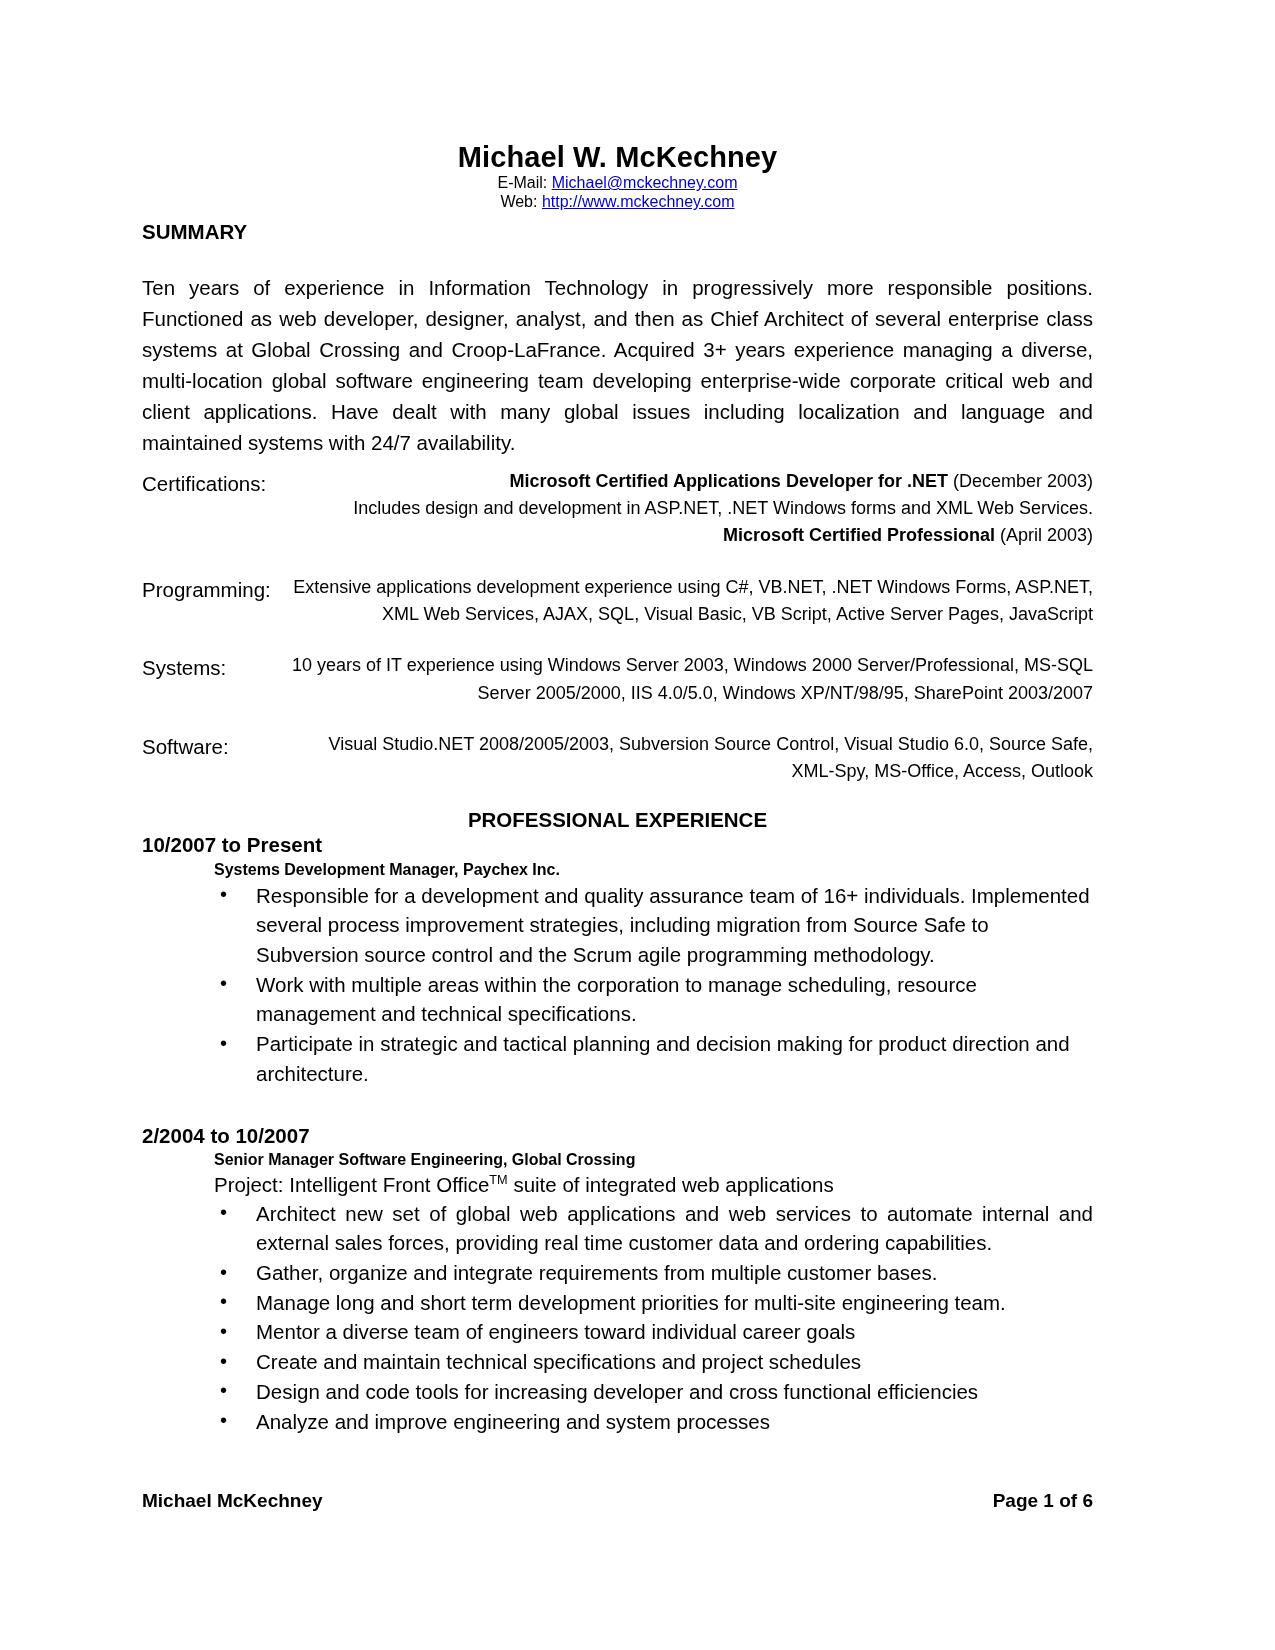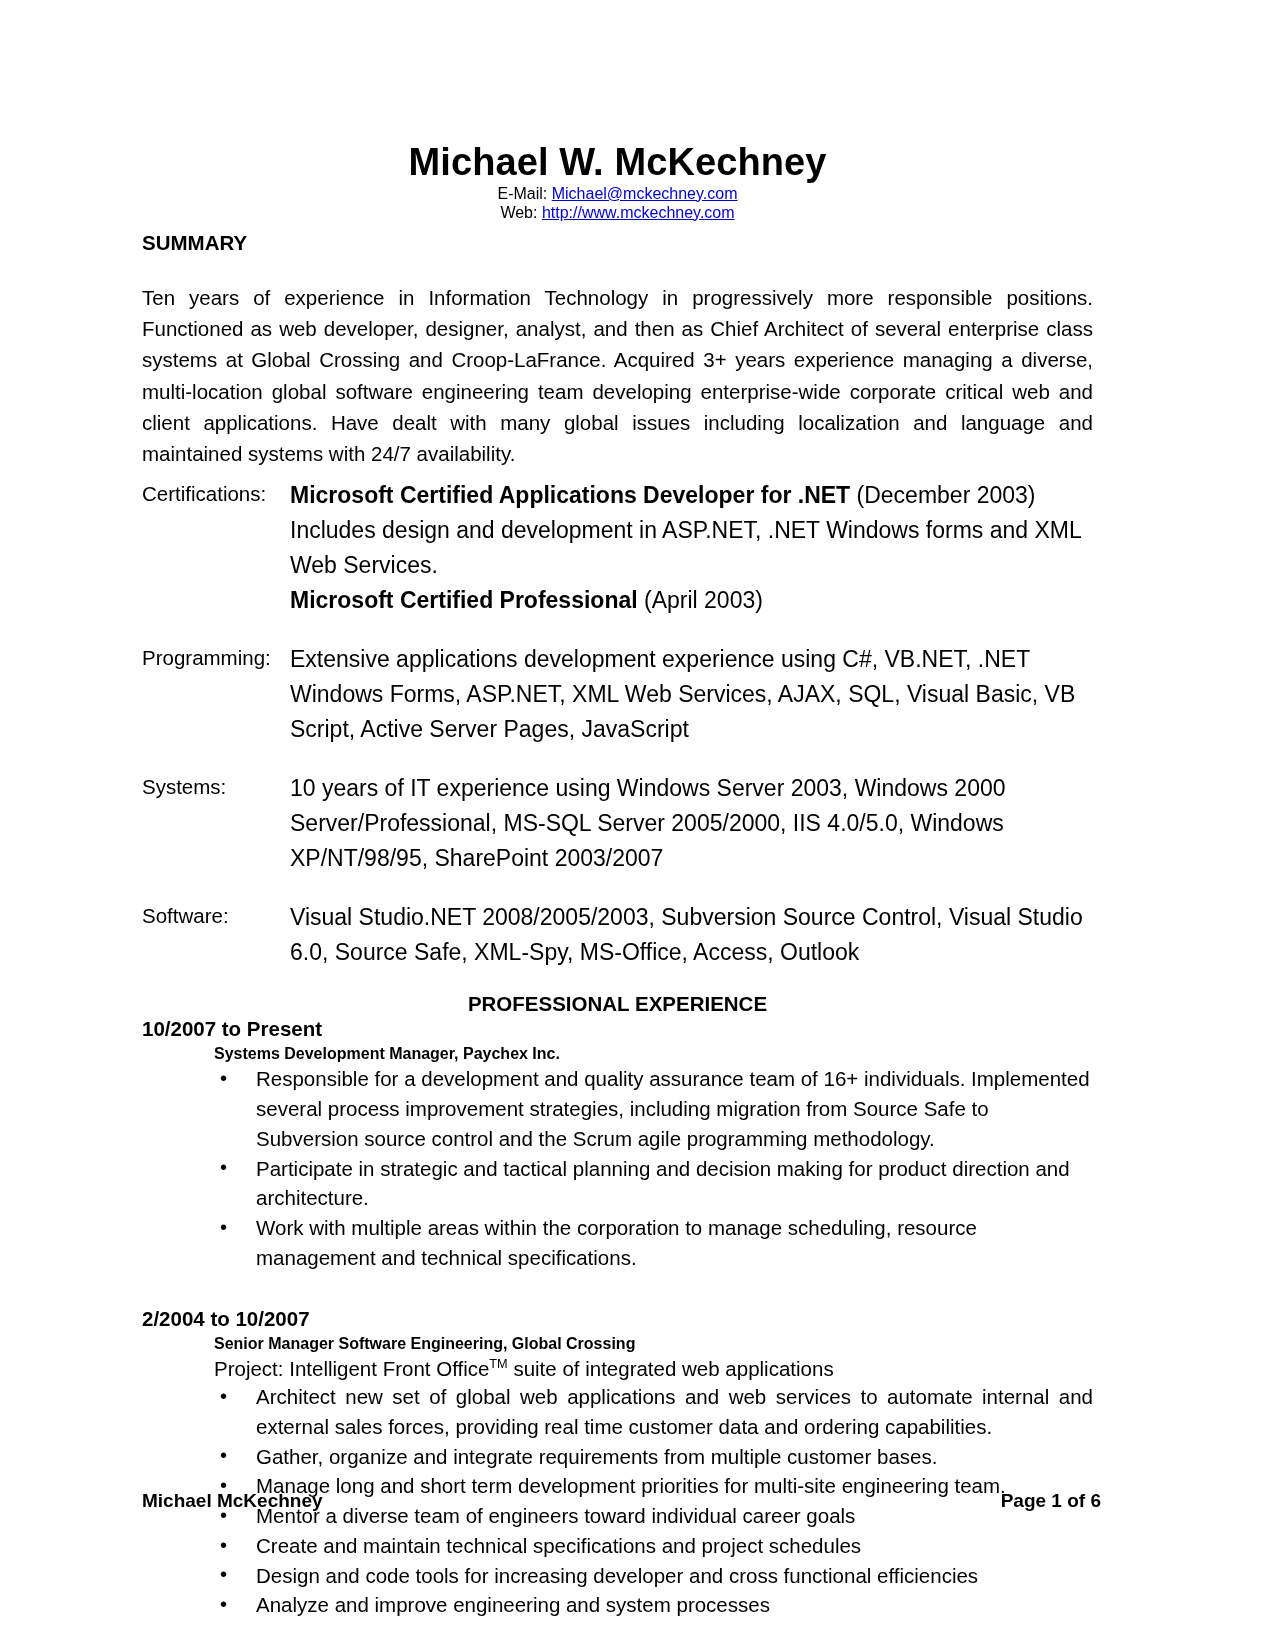--- a/index.html
+++ b/index.html
@@ -20,21 +20,21 @@
     padding: 140px 182px 0 142px;
     overflow: hidden;
   }
 
   
   .doc-header {
     text-align: center;
     margin: 0 0 0 0;
   }
   .cand-name {
-    font-size: 38px;
+    font-size: 29px;
     font-weight: bold;
     letter-spacing: 0.1px;
     line-height: 1.18;
     margin: 0;
   }
   .contact-line {
     font-size: 16px;
     line-height: 1.18;
     margin: 0;
     white-space: nowrap;
@@ -77,22 +77,23 @@
     margin-bottom: 24px;
   }
   .skill-row:last-child { margin-bottom: 0; }
   .skill-label {
     flex: 0 0 148px;
     font-size: 20.5px;
     line-height: 1.52;
   }
   .skill-value {
     flex: 1 1 auto;
-    font-size: 23px;
+    font-size: 18px;
     line-height: 1.52;
+    text-align: right;
   }
   .skill-value b { font-weight: bold; }
 
   
   .exp-block { margin-top: 0; }
   .exp-dates {
     font-size: 20.5px;
     font-weight: bold;
     line-height: 1.3;
     margin: 0;
@@ -132,21 +133,21 @@
     left: 6px;
     top: -0.02em;
     font-size: 20px;
   }
   .bullets li.justify { text-align: justify; }
 
   
   .doc-footer {
     position: absolute;
     left: 142px;
-    right: 174px;
+    right: 182px;
     bottom: 138px;
     display: flex;
     justify-content: space-between;
     align-items: baseline;
     font-size: 19px;
     font-weight: bold;
   }
   .spacer-sm { height: 22px; }
   .spacer-md { height: 34px; }
 </style>
@@ -200,22 +201,22 @@
 
   <div class="spacer-sm"></div>
   <div class="section-title-center">PROFESSIONAL EXPERIENCE</div>
 
   <div class="exp-block">
     <div class="exp-dates">10/2007 to Present</div>
     <div class="exp-body">
       <div class="exp-title">Systems Development Manager, Paychex Inc.</div>
       <ul class="bullets">
         <li>Responsible for a development and quality assurance team of 16+ individuals. Implemented several process improvement strategies, including migration from Source Safe to Subversion source control and the Scrum agile programming methodology.</li>
+        <li>Work with multiple areas within the corporation to manage scheduling, resource management and technical specifications.</li>
         <li>Participate in strategic and tactical planning and decision making for product direction and architecture.</li>
-        <li>Work with multiple areas within the corporation to manage scheduling, resource management and technical specifications.</li>
       </ul>
     </div>
   </div>
 
   <div class="spacer-md"></div>
 
   <div class="exp-block">
     <div class="exp-dates">2/2004 to 10/2007</div>
     <div class="exp-body">
       <div class="exp-title">Senior Manager Software Engineering, Global Crossing</div>

